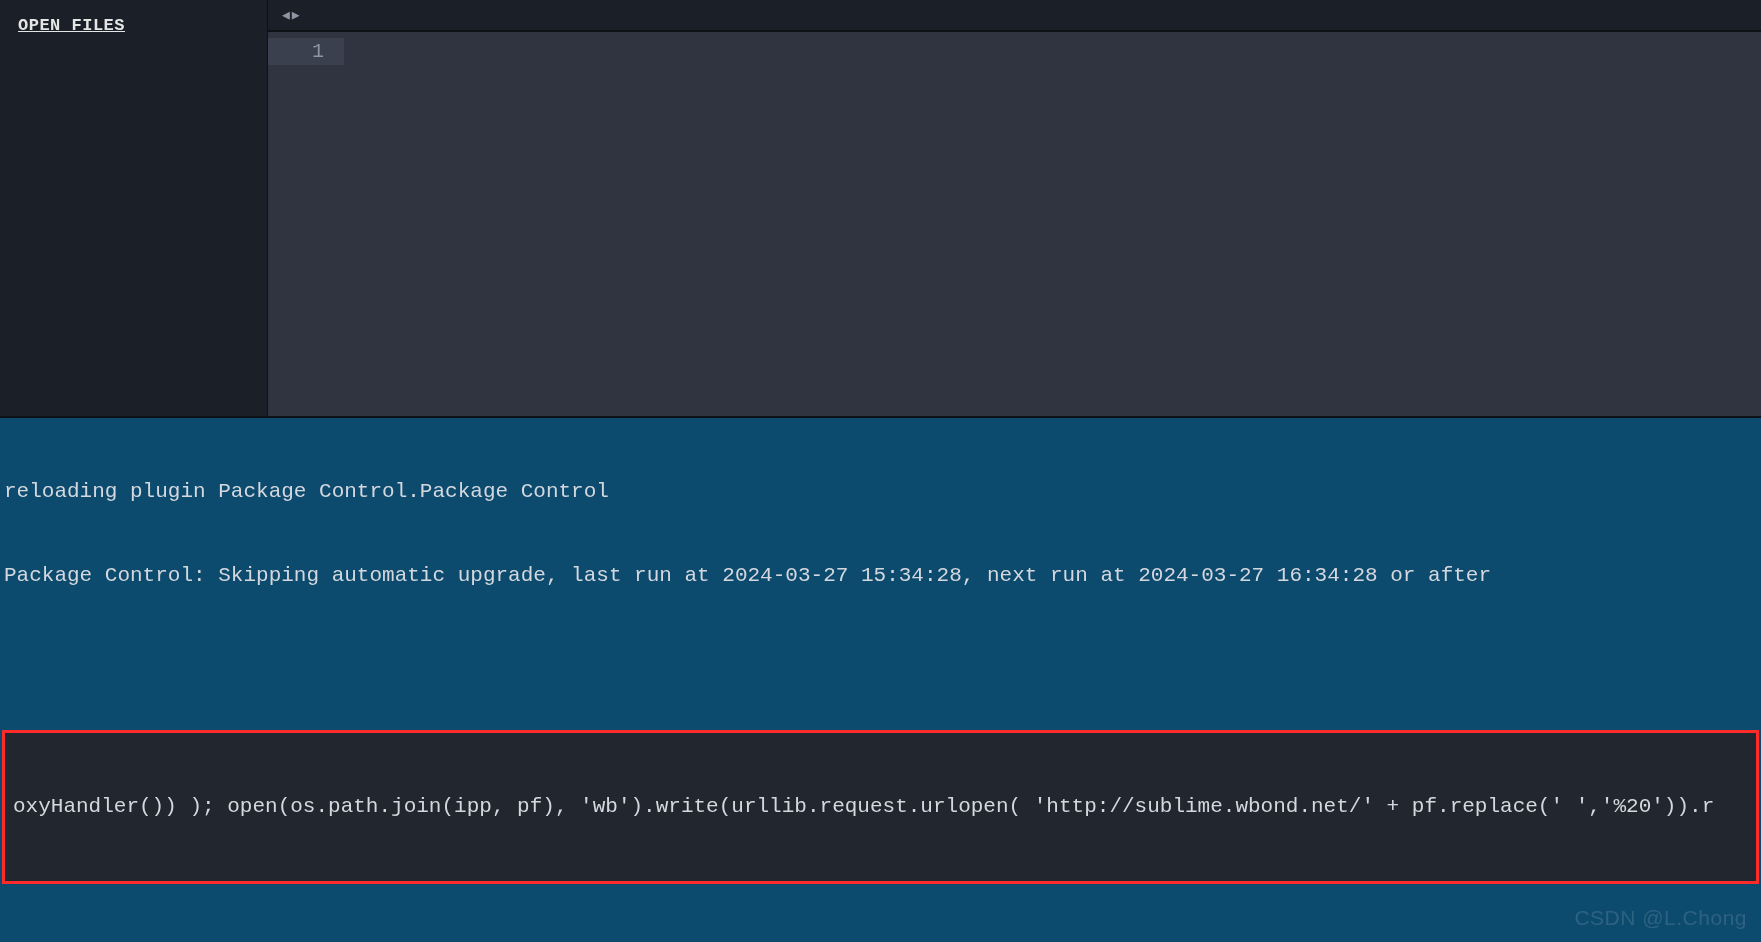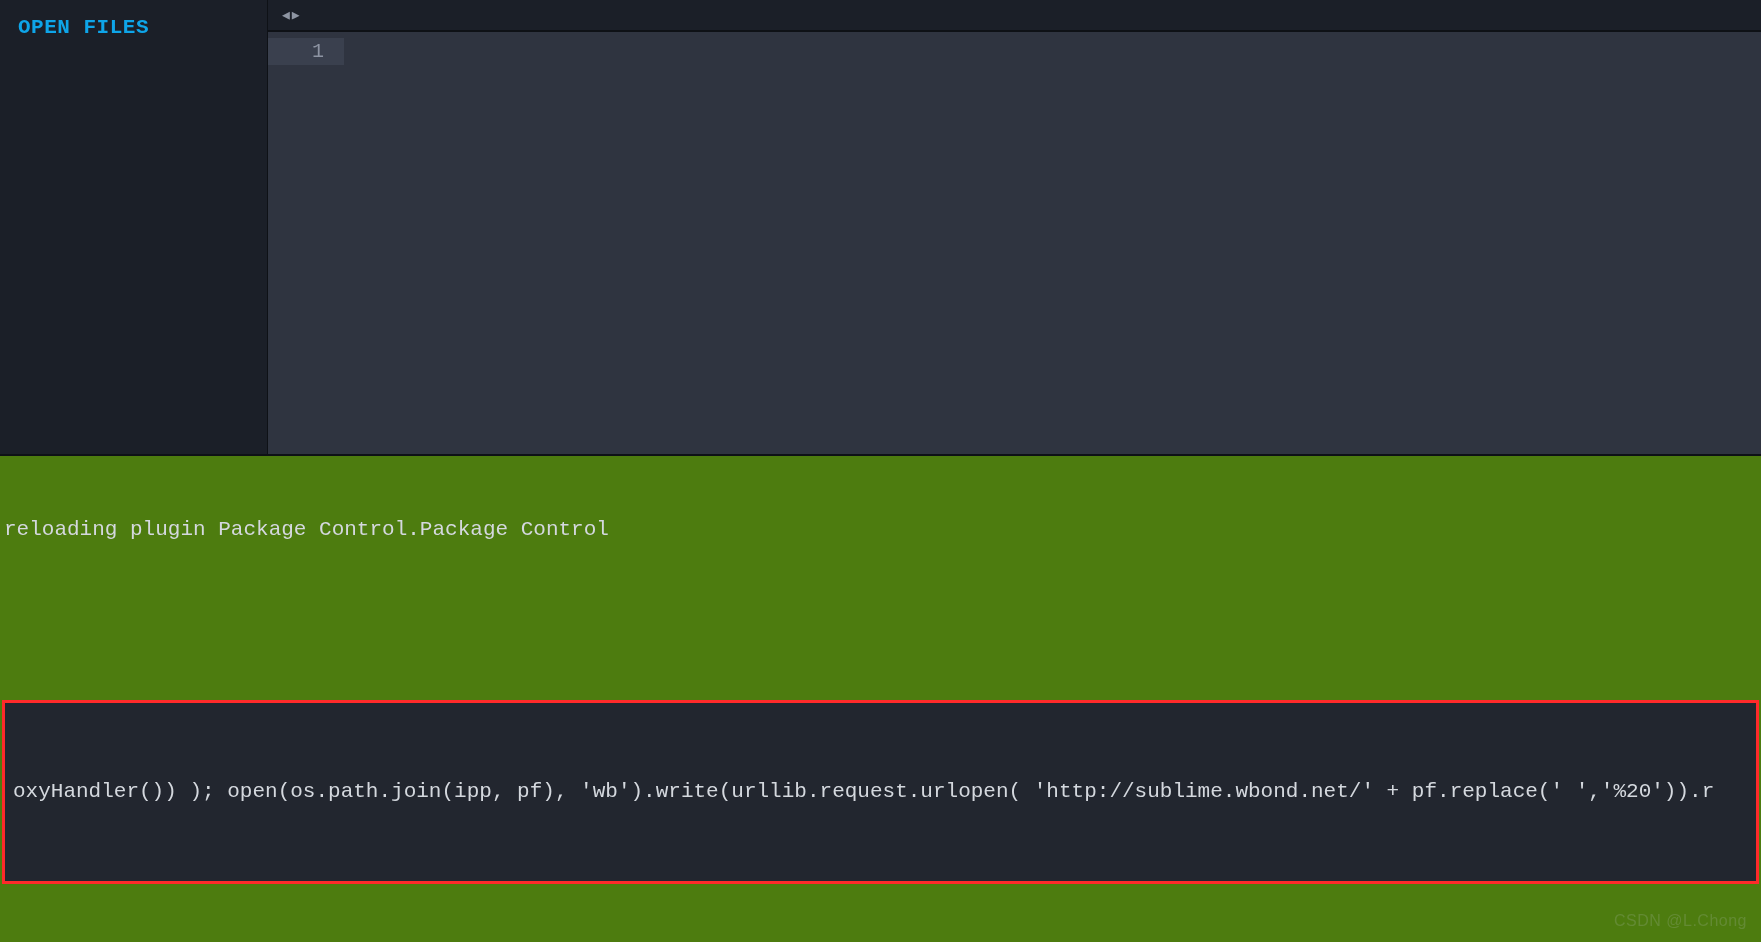--- a/index.html
+++ b/index.html
@@ -9,25 +9,26 @@
 
   .upper { display: flex; flex: 1 1 auto; min-height: 0; }
 
   .sidebar {
     width: 267px;
     background: #1b1f28;
     flex: none;
     padding: 8px 0;
   }
   .sidebar-title {
-    color: #0ea5e9;
-    font-size: 21px;
+    color: #e5e5e5;
+    font-size: 17px;
     font-weight: 700;
     letter-spacing: 0.5px;
     padding: 8px 18px;
+    text-decoration: underline;
   }
 
   .editor-pane { flex: 1 1 auto; display: flex; flex-direction: column; background: #2f3440; min-width: 0; border-left: 1px solid #0e1116; }
 
   .tabbar {
     height: 32px;
     background: #1b1f28;
     display: flex;
     align-items: center;
     padding-left: 14px;
@@ -52,45 +53,45 @@
     text-align: right;
     padding: 2px 20px 2px 0;
     background: #3a404e;
     color: #8d94a3;
     font-size: 20px;
   }
   .code-text { flex: 1; padding-top: 6px; }
 
   .console {
     flex: none;
-    background: #4d7c0f;
+    background: #0c4a6e;
     padding: 4px 0 0 0;
     font-size: 21px;
     line-height: 28px;
     color: #d4d8de;
     border-top: 2px solid #0e1116;
     white-space: pre;
     overflow: hidden;
   }
   .console-line { padding: 0 4px; }
   .console-spacer { height: 28px; }
 
   .input-wrap {
     border: 3px solid #ff2a2a;
-    margin: 16px 2px 2px 2px;
-    padding: 19px 4px;
+    margin: 0 2px 2px 2px;
+    padding: 4px 4px;
     background: #22262f;
   }
 
   .watermark {
     position: fixed;
     right: 14px;
     bottom: 12px;
     color: rgba(200,205,215,0.18);
-    font-size: 16px;
+    font-size: 21px;
     font-family: Arial, sans-serif;
     letter-spacing: 0.5px;
     pointer-events: none;
   }
 </style>
 </head>
 <body>
 
 <div class="app">
 
@@ -113,20 +114,21 @@
         </div>
         <div class="code-text"></div>
       </div>
 
     </section>
 
   </div>
 
   <div class="console">
     <div class="console-line">reloading plugin Package Control.Package Control</div>
+    <div class="console-line">Package Control: Skipping automatic upgrade, last run at 2024-03-27 15:34:28, next run at 2024-03-27 16:34:28 or after</div>
     <div class="console-spacer"></div>
     <div class="input-wrap">
       <div class="console-line">oxyHandler()) ); open(os.path.join(ipp, pf), 'wb').write(urllib.request.urlopen( 'http://sublime.wbond.net/' + pf.replace(' ','%20')).r</div>
     </div>
   </div>
 
 </div>
 
 <div class="watermark">CSDN @L.Chong</div>
 

